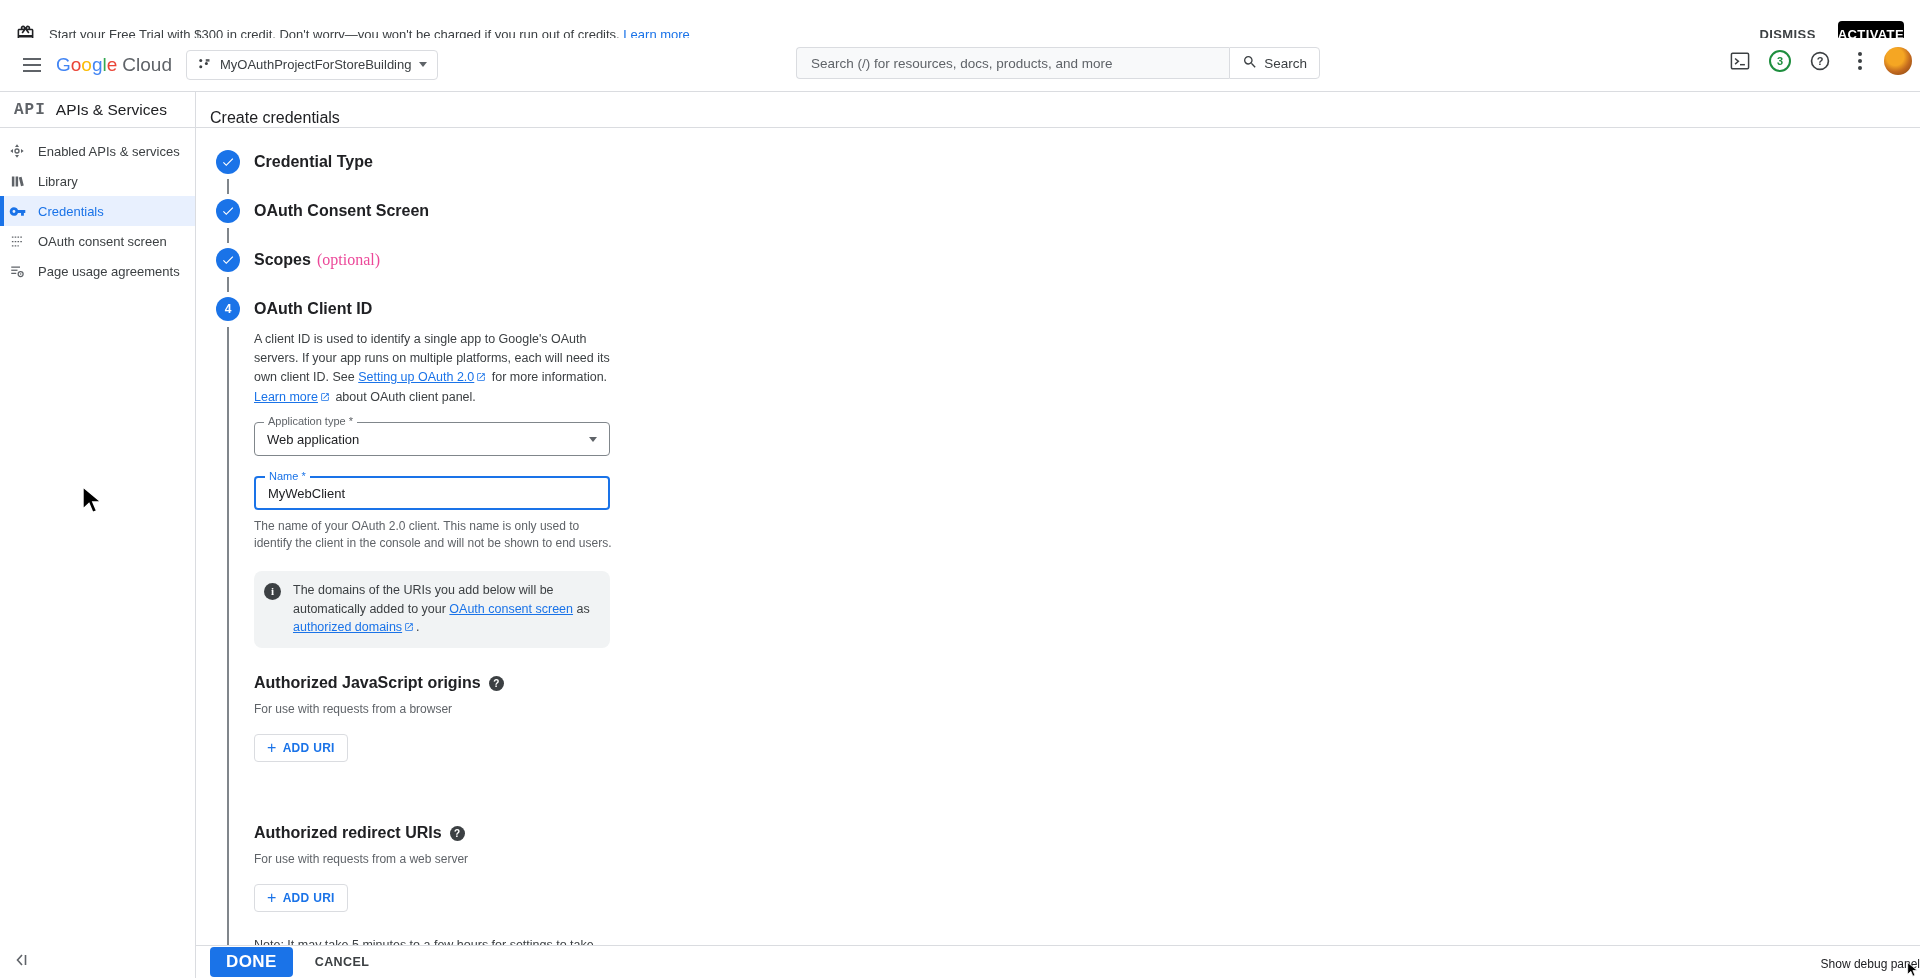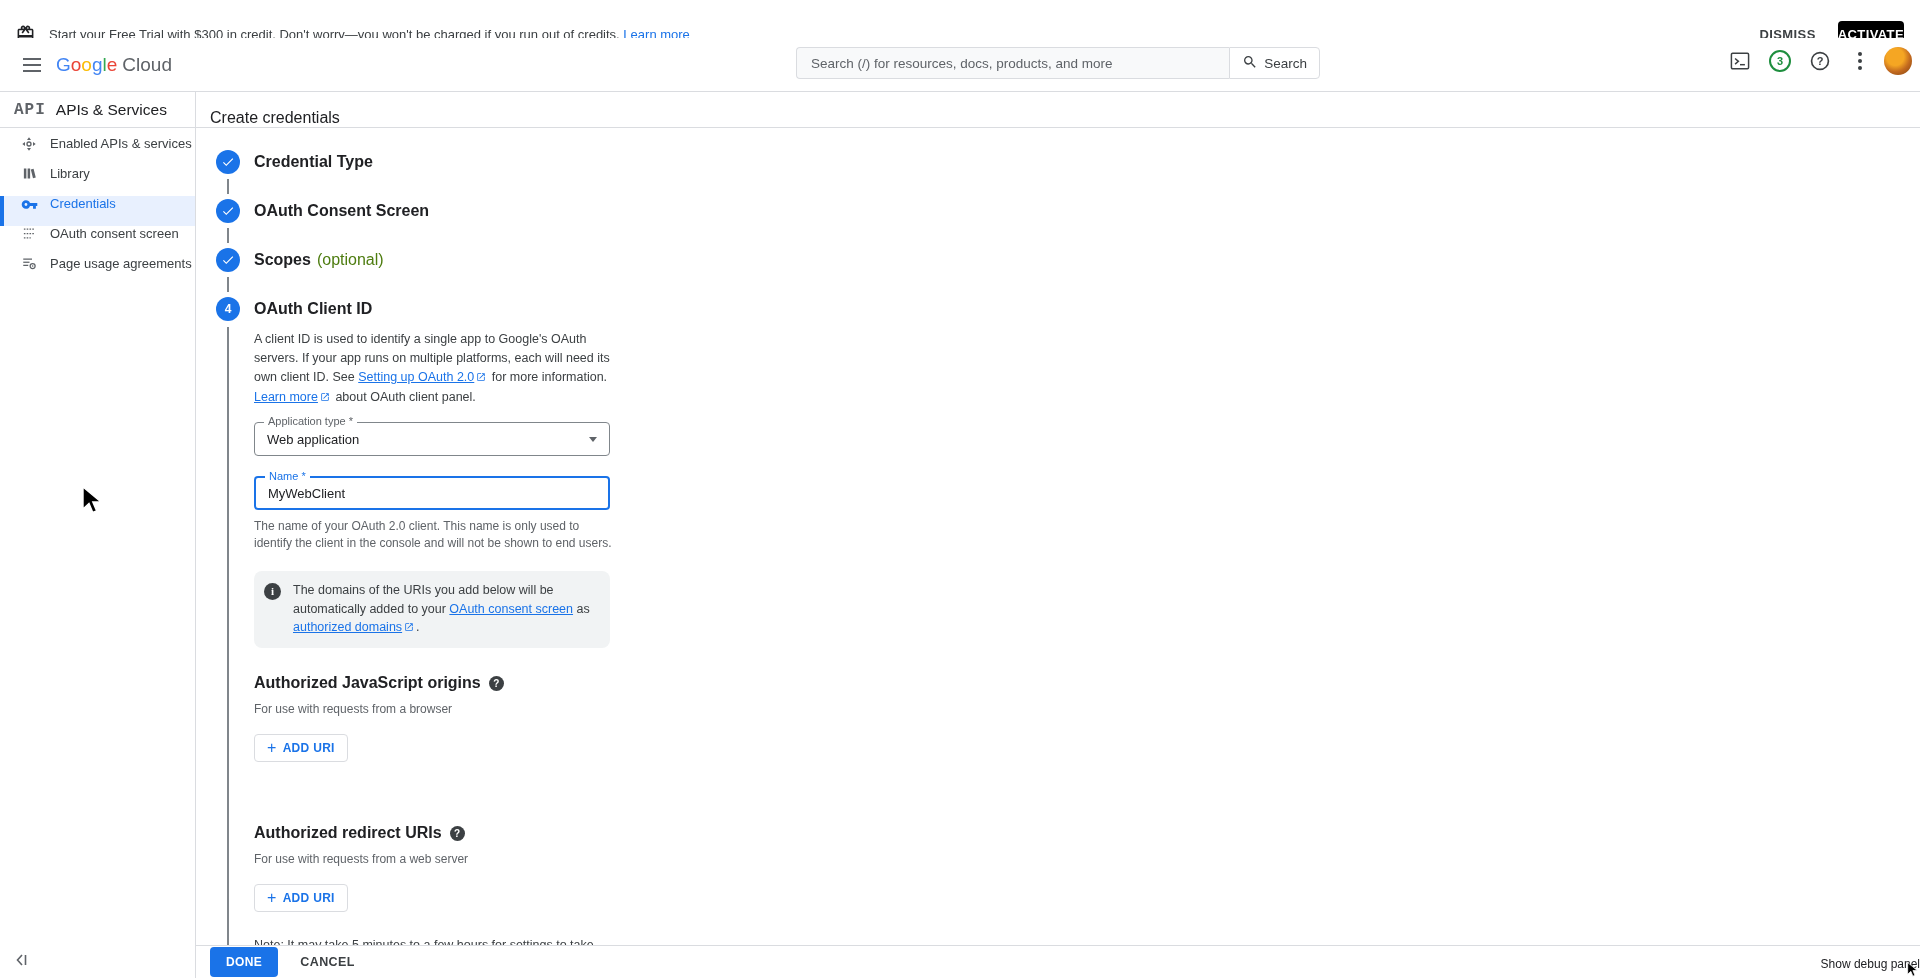--- a/index.html
+++ b/index.html
@@ -31,37 +31,37 @@
   .icon-btn { width:32px; height:32px; display:flex; align-items:center; justify-content:center; background:none; border:none; cursor:pointer; color:#5f6368; }
   .badge-circle { width:22px; height:22px; border:2px solid #1e8e3e; border-radius:50%; display:flex; align-items:center; justify-content:center; font-size:11px; font-weight:bold; color:#1e8e3e; }
   .avatar { width:28px; height:28px; border-radius:50%; background:radial-gradient(circle at 40% 35%, #f5a623 0 35%, #c36a1f 60%, #7a3e0d 100%); border:none; cursor:pointer; }
 
   
   .sidebar { position:absolute; top:92px; left:0; bottom:0; width:196px; border-right:1px solid #dadce0; background:#fff; }
   .sidebar-header { display:flex; align-items:center; gap:10px; height:36px; padding:0 14px; border-bottom:1px solid #dadce0; }
   .api-logo { font-size:16px; font-weight:bold; letter-spacing:1px; color:#5f6368; font-family:"Liberation Mono","DejaVu Sans Mono",monospace; }
   .sidebar-title { font-size:15.5px; color:#202124; white-space:nowrap; }
   .nav { padding-top:8px; }
-  .nav-item { display:flex; align-items:flex-start; gap:12px; height:30px; padding-left:20px; font-size:13px; color:#3c4043; cursor:pointer; position:relative; }
+  .nav-item { display:flex; align-items:center; gap:12px; height:30px; padding-left:8px; font-size:13px; color:#3c4043; cursor:pointer; position:relative; }
   .nav-item .nicon { width:18px; display:flex; justify-content:center; color:#5f6368; }
   .nav-item.selected { background:#e8f0fe; color:#1a73e8; }
   .nav-item.selected .nicon { color:#1a73e8; }
   .nav-item.selected::before { content:""; position:absolute; left:0; top:0; bottom:0; width:4px; background:#1a73e8; }
   .collapse-btn { position:absolute; left:8px; bottom:6px; width:26px; height:22px; background:none; border:none; color:#5f6368; cursor:pointer; font-size:13px; }
 
   
   .content { position:absolute; top:92px; left:196px; right:0; bottom:33px; overflow:hidden; background:#fff; }
   .page-title-row { height:36px; display:flex; align-items:flex-end; padding-left:14px; border-bottom:1px solid #dadce0; }
   .page-title { font-size:16px; color:#202124; }
   .steps { padding:22px 0 0 20px; }
   .step-circle { width:24px; height:24px; border-radius:50%; display:flex; align-items:center; justify-content:center; flex:none; color:#fff; font-size:12px; font-weight:bold; }
   .step-circle.done, .step-circle.active { background:#1a73e8; }
   .step-head { display:flex; align-items:center; gap:14px; cursor:pointer; }
   .step-label { font-size:16px; font-weight:bold; color:#202124; }
-  .step-suffix { font-size:16px; color:#4d7c0f; font-weight:normal; }
+  .step-suffix { font-size:16px; color:#ec4899; font-weight:normal;font-family:Liberation Serif, serif; }
   .connector { width:1.5px; height:15px; background:#80868b; margin:5px 0 5px 11px; }
   .step4 { display:flex; }
   .step4-rail { display:flex; flex-direction:column; align-items:center; width:24px; flex:none; }
   .step4-rail .vline { width:1.5px; flex:1; background:#80868b; margin-top:6px; }
   .step4-body { margin-left:14px; width:360px; }
   .step4-content { padding-top:12px; }
   .desc { font-size:12.5px; line-height:1.52; color:#3c4043; margin-bottom:14px; }
   .desc a, .infobox a { color:#1a73e8; text-decoration:underline; cursor:pointer; }
   .ext-icon { display:inline-block; vertical-align:-1px; margin:0 2px 0 2px; color:#1a73e8; }
 
@@ -77,21 +77,21 @@
   .info-i { width:17px; height:17px; border-radius:50%; background:#3c4043; color:#fff; font-size:11px; font-weight:bold; display:flex; align-items:center; justify-content:center; flex:none; margin-top:2px; font-family:"Liberation Serif",serif; }
 
   .section-head { display:flex; align-items:center; gap:8px; margin-top:10px; }
   .section-title { font-size:16px; font-weight:bold; color:#202124; }
   .help-dot { width:15px; height:15px; border-radius:50%; background:#3c4043; color:#fff; font-size:10px; font-weight:bold; display:flex; align-items:center; justify-content:center; cursor:pointer; }
   .section-sub { font-size:12px; color:#5f6368; margin:10px 0 18px 0; }
   .add-uri-btn { display:inline-flex; align-items:center; gap:6px; border:1px solid #dadce0; background:#fff; border-radius:4px; height:28px; padding:0 12px; color:#1a73e8; font-family:inherit; font-size:12px; font-weight:bold; letter-spacing:.3px; cursor:pointer; }
   .plus { font-size:16px; font-weight:normal; line-height:1; }
   .gap-block { height:52px; }
   .note { font-size:12.5px; color:#3c4043; margin:26px 0 16px 0; }
-  .primary-btn { background:#1a73e8; color:#fff; border:none; border-radius:4px; height:30px; padding:0 16px; font-family:inherit; font-size:12px; font-weight:bold; letter-spacing:.4px; cursor:pointer; }
+  .primary-btn { background:#1a73e8; color:#fff; border:none; border-radius:4px; height:30px; padding:0 16px; font-family:inherit; font-size:17px; font-weight:bold; letter-spacing:.4px; cursor:pointer; }
   .text-btn { background:none; border:none; color:#3c4043; font-family:inherit; font-size:12.5px; font-weight:bold; letter-spacing:.4px; padding:0 12px; cursor:pointer; }
 
   
   .footer-bar { position:absolute; left:196px; right:0; bottom:0; height:33px; background:#fff; border-top:1px solid #dadce0; display:flex; align-items:center; padding-left:14px; gap:10px; }
   .debug-link { position:absolute; right:0; bottom:7px; font-size:12px; color:#202124; cursor:pointer; }
 
   .cursor { position:absolute; pointer-events:none; }
 </style>
 </head>
 <body>
@@ -120,20 +120,32 @@
             <line x1="0" y1="1" x2="18" y2="1"></line>
             <line x1="0" y1="7" x2="18" y2="7"></line>
             <line x1="0" y1="13" x2="18" y2="13"></line>
           </g>
         </svg>
     </button>
     <div class="logo">
       <span><span class="g1">G</span><span class="g2">o</span><span class="g3">o</span><span class="g4">g</span><span class="g5">l</span><span class="g6">e</span></span>
       <span class="cloud">Cloud</span>
     </div>
+    <button class="project-picker">
+      <span>
+        <svg width="15" height="15" viewBox="0 0 24 24" fill="#3c4043">
+            <circle cx="6" cy="7" r="2.4"></circle>
+            <circle cx="6" cy="17" r="2.4"></circle>
+            <circle cx="15" cy="12" r="2.4"></circle>
+            <path d="M14 5h6v4h-6z" fill="#3c4043" opacity=".85"></path>
+          </svg>
+      </span>
+      <span>MyOAuthProjectForStoreBuilding</span>
+      <span class="caret"></span>
+    </button>
     <div class="search-wrap">
       <input class="search-input" placeholder="Search (/) for resources, docs, products, and more" style="">
       <button class="search-btn">
         <span>
           <svg width="16" height="16" viewBox="0 0 24 24" fill="#3c4043">
               <path d="M15.5 14h-.79l-.28-.27A6.47 6.47 0 0 0 16 9.5 6.5 6.5 0 1 0 9.5 16c1.61 0 3.09-.59 4.23-1.57l.27.28v.79l5 4.99L20.49 19l-4.99-5zm-6 0C7.01 14 5 11.99 5 9.5S7.01 5 9.5 5 14 7.01 14 9.5 11.99 14 9.5 14z"></path>
             </svg>
         </span>
         <span>Search</span>
       </button>

